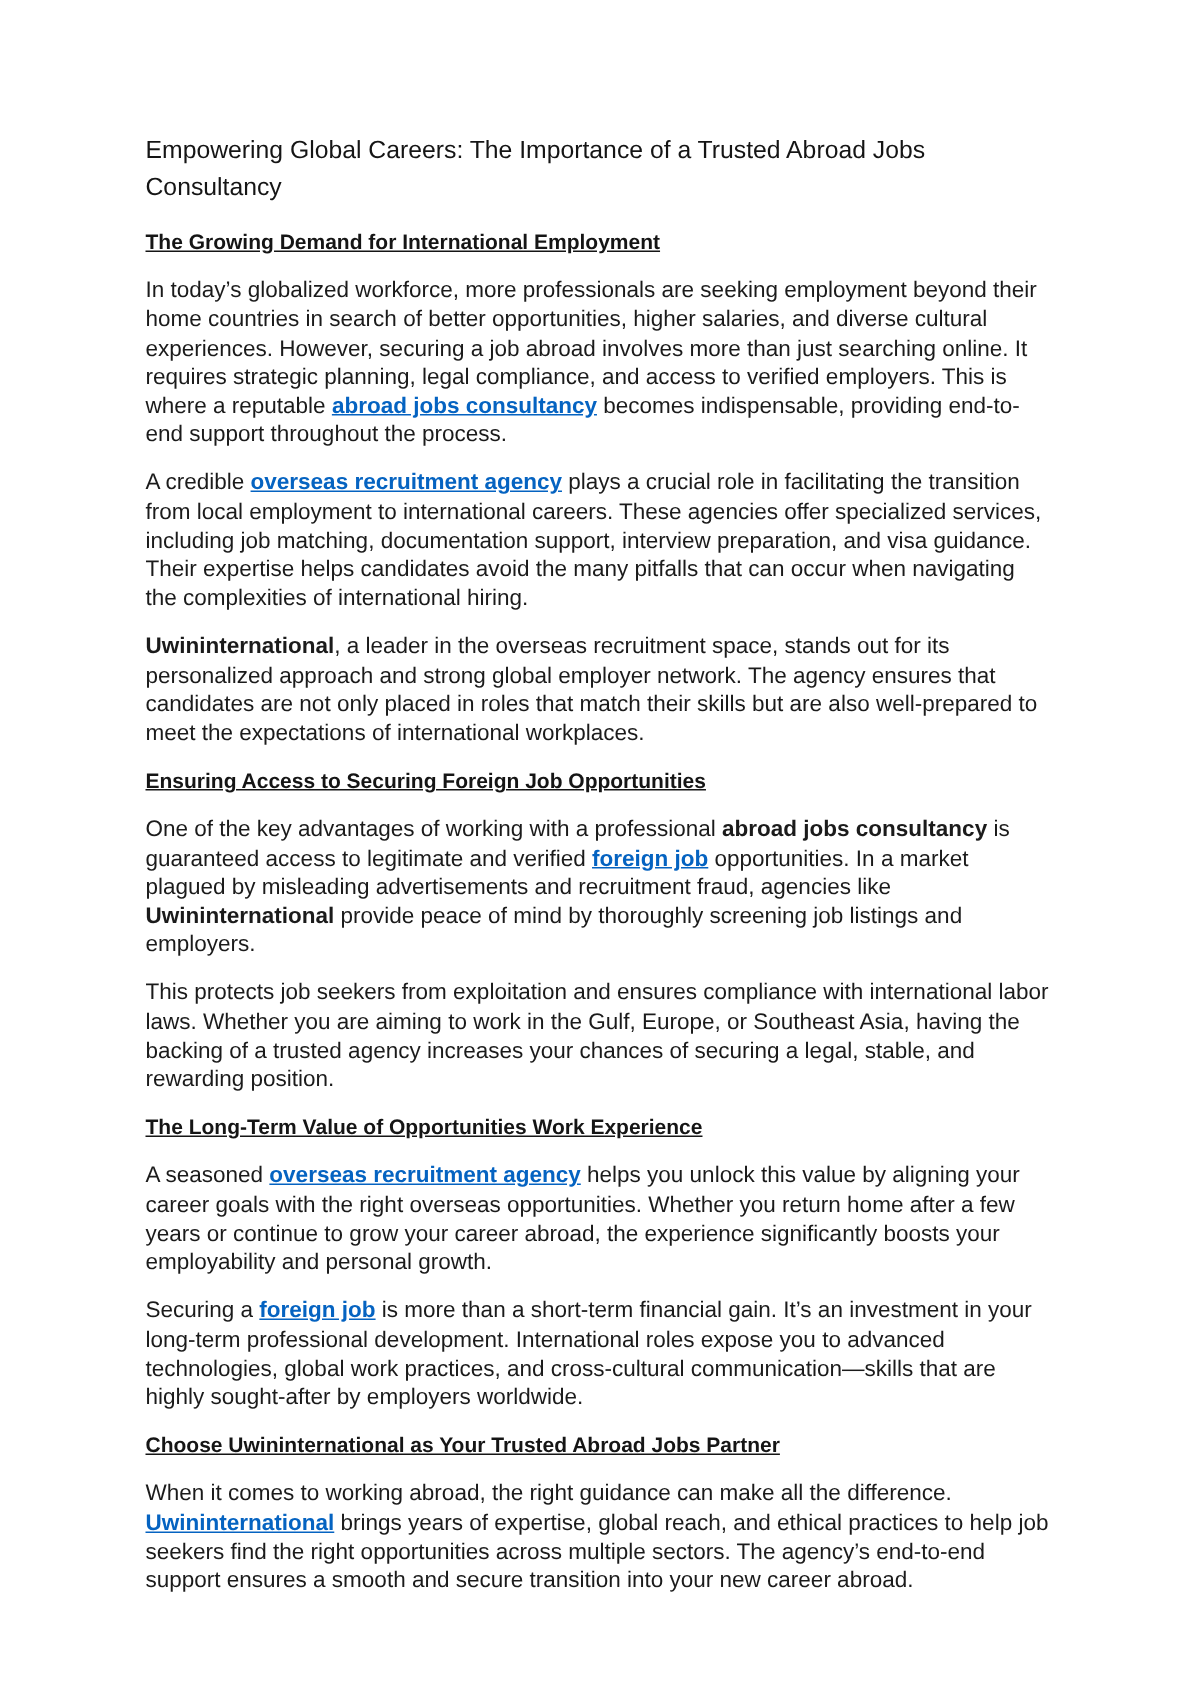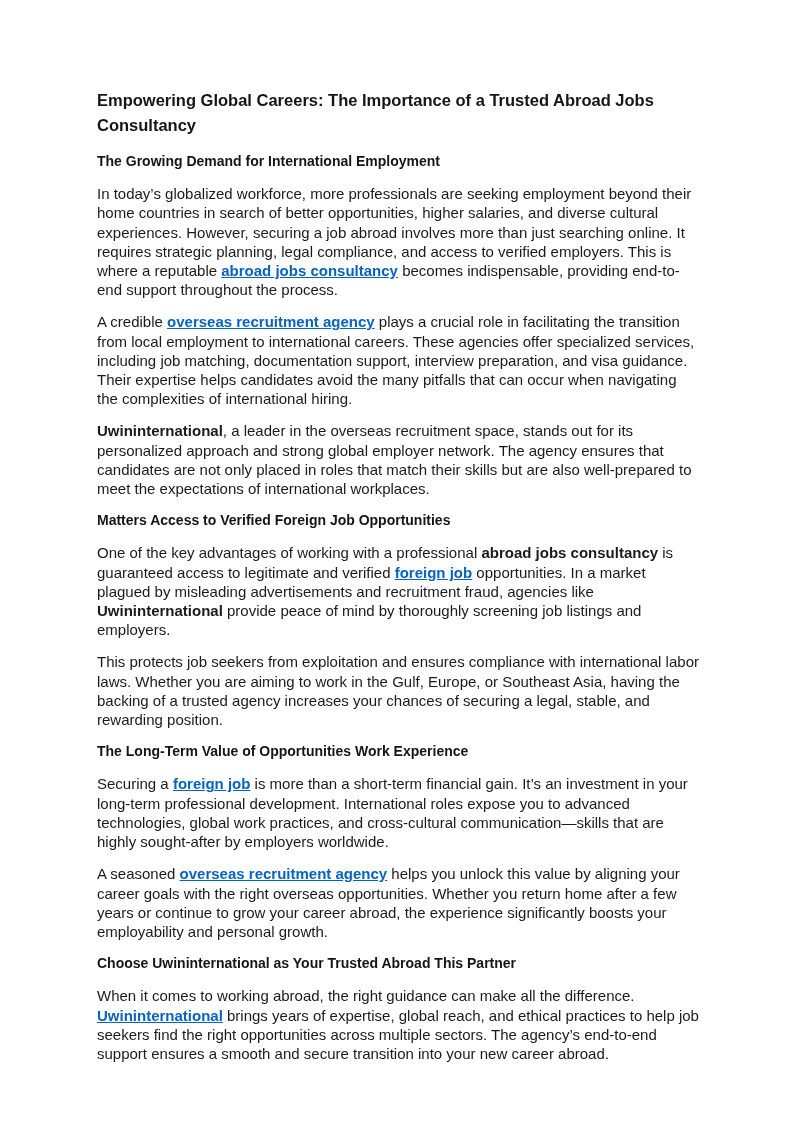--- a/index.html
+++ b/index.html
@@ -12,31 +12,32 @@
     color: #1b1b1b;
   }
   .page {
     width: 794px;
     height: 1123px;
     background: #ffffff;
     padding: 88px 95px 60px 97px;
   }
   .doc-title {
     font-size: 16.5px;
-    font-weight: bold;
+    font-weight: normal;
     line-height: 25px;
     color: #151515;
     margin-bottom: 14px;
   }
   .heading {
     font-size: 14px;
     font-weight: bold;
     line-height: 19.2px;
     color: #151515;
     margin-bottom: 13px;
+    text-decoration: underline;
   }
   .paragraph {
     font-size: 15px;
     font-weight: normal;
     line-height: 19.2px;
     margin-bottom: 13px;
   }
   .paragraph .bold { font-weight: bold; }
   .paragraph a {
     color: #0563c1;
@@ -47,22 +48,22 @@
 </head>
 <body>
 
 <div class="page">
   <h1 class="doc-title">Empowering Global Careers: The Importance of a Trusted Abroad Jobs Consultancy</h1>
   <div>
       <h2 class="heading"><span>The Growing Demand for International Employment</span></h2>
       <p class="paragraph"><span>In today’s globalized workforce, more professionals are seeking employment beyond their home countries in search of better opportunities, higher salaries, and diverse cultural experiences. However, securing a job abroad involves more than just searching online. It requires strategic planning, legal compliance, and access to verified employers. This is where a reputable </span><a href="#">abroad jobs consultancy</a><span> becomes indispensable, providing end-to-end support throughout the process.</span></p>
       <p class="paragraph"><span>A credible </span><a href="#">overseas recruitment agency</a><span> plays a crucial role in facilitating the transition from local employment to international careers. These agencies offer specialized services, including job matching, documentation support, interview preparation, and visa guidance. Their expertise helps candidates avoid the many pitfalls that can occur when navigating the complexities of international hiring.</span></p>
       <p class="paragraph"><span class="bold">Uwininternational</span><span>, a leader in the overseas recruitment space, stands out for its personalized approach and strong global employer network. The agency ensures that candidates are not only placed in roles that match their skills but are also well-prepared to meet the expectations of international workplaces.</span></p>
-      <h2 class="heading"><span>Matters Access to Verified Foreign Job Opportunities</span></h2>
+      <h2 class="heading"><span>Ensuring Access to Securing Foreign Job Opportunities</span></h2>
       <p class="paragraph"><span>One of the key advantages of working with a professional </span><span class="bold">abroad jobs consultancy</span><span> is guaranteed access to legitimate and verified </span><a href="#">foreign job</a><span> opportunities. In a market plagued by misleading advertisements and recruitment fraud, agencies like </span><span class="bold">Uwininternational</span><span> provide peace of mind by thoroughly screening job listings and employers.</span></p>
       <p class="paragraph"><span>This protects job seekers from exploitation and ensures compliance with international labor laws. Whether you are aiming to work in the Gulf, Europe, or Southeast Asia, having the backing of a trusted agency increases your chances of securing a legal, stable, and rewarding position.</span></p>
       <h2 class="heading"><span>The Long-Term Value of Opportunities Work Experience</span></h2>
+      <p class="paragraph"><span>A seasoned </span><a href="#">overseas recruitment agency</a><span> helps you unlock this value by aligning your career goals with the right overseas opportunities. Whether you return home after a few years or continue to grow your career abroad, the experience significantly boosts your employability and personal growth.</span></p>
       <p class="paragraph"><span>Securing a </span><a href="#">foreign job</a><span> is more than a short-term financial gain. It’s an investment in your long-term professional development. International roles expose you to advanced technologies, global work practices, and cross-cultural communication—skills that are highly sought-after by employers worldwide.</span></p>
-      <p class="paragraph"><span>A seasoned </span><a href="#">overseas recruitment agency</a><span> helps you unlock this value by aligning your career goals with the right overseas opportunities. Whether you return home after a few years or continue to grow your career abroad, the experience significantly boosts your employability and personal growth.</span></p>
-      <h2 class="heading"><span>Choose Uwininternational as Your Trusted Abroad This Partner</span></h2>
+      <h2 class="heading"><span>Choose Uwininternational as Your Trusted Abroad Jobs Partner</span></h2>
       <p class="paragraph"><span>When it comes to working abroad, the right guidance can make all the difference. </span><a href="#">Uwininternational</a><span> brings years of expertise, global reach, and ethical practices to help job seekers find the right opportunities across multiple sectors. The agency’s end-to-end support ensures a smooth and secure transition into your new career abroad.</span></p>
     </div>
 </div>
 
 </body></html>

